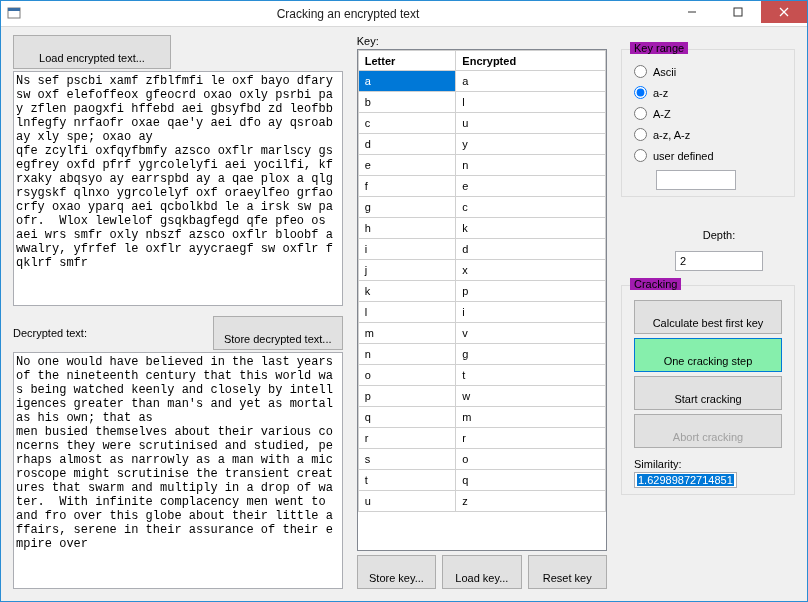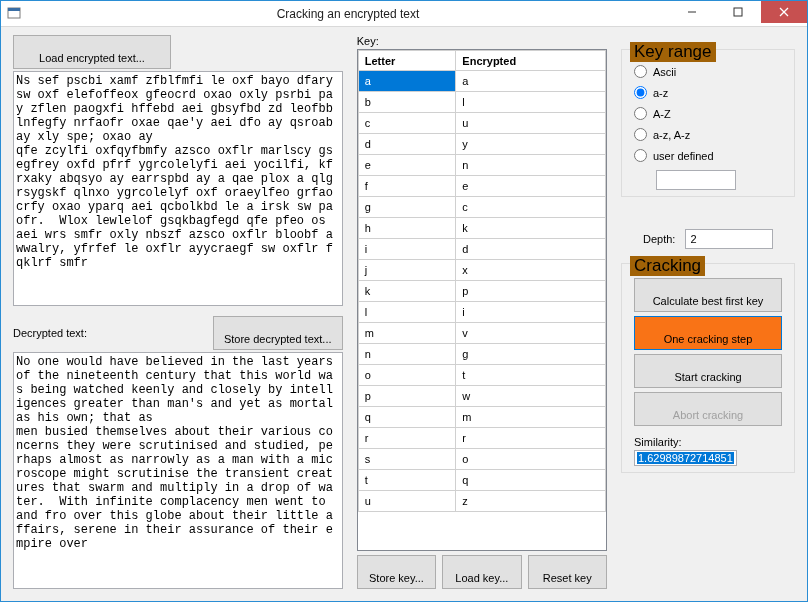--- a/index.html
+++ b/index.html
@@ -43,25 +43,25 @@
 table.keygrid { border-collapse: collapse; width:100%; font-size:11px; }
 table.keygrid th { background:#fff; border:1px solid #d0d0d0; text-align:left; font-weight:bold; padding:2px 6px; height:20px; }
 table.keygrid td { border:1px solid #d0d0d0; padding:2px 6px; height:21px; }
 table.keygrid tr.sel td:first-child { background:#0078d7; color:#fff; }
 .keybtns { display:flex; gap:6px; margin-top:4px; }
 .keybtns .btn { flex:1; }
 
 
 .rightcol { flex:1; display:flex; flex-direction:column; padding-top:14px;}
 .groupbox { border:1px solid #dcdcdc; padding:10px 12px 6px 12px; font-size:11px; position:relative; margin-bottom:12px; }
-.groupbox > .gtitle { position:absolute; top:-8px; left:8px; background:#a16207; padding:0 4px; font-size:17px; }
+.groupbox > .gtitle { position:absolute; top:-8px; left:8px; background:#a21caf; padding:0 4px; font-size:11px; }
 .radio-row { display:flex; align-items:center; gap:6px; margin:5px 0 8px 0; font-size:11px;}
 .radio-row input { margin:0; }
 .user-input { width:80px; height:20px; border:1px solid #abadb3; margin-left:22px; font-size:11px; padding:0 4px;}
-.depthrow { display:flex; align-items:center; gap:10px; font-size:11px; margin:20px 0 14px 22px;}
+.depthrow { display:flex; align-items:center; gap:10px; font-size:11px; margin:20px 0 14px 22px;flex-direction:column;}
 .depthrow input { width:88px; height:20px; border:1px solid #abadb3; font-size:11px; padding:0 4px;}
 .crack-group .btn { display:block; width:148px; margin:4px auto; }
 .simrow { font-size:11px; margin-top:10px; }
 .simbox { display:inline-block; border:1px solid #abadb3; background:#fff; padding:1px 2px; margin-top:2px; }
 .simval { background:#0078d7; color:#fff; padding:0 1px; font-size:11px;}
 
 ::-webkit-scrollbar { width:17px; }
 ::-webkit-scrollbar-track { background:#f0f0f0; }
 ::-webkit-scrollbar-thumb { background:#cdcdcd; border:1px solid #b0b0b0;}
 </style>
@@ -250,21 +250,21 @@
       </div>
 
       <div class="depthrow">
         <span>Depth:</span>
         <input value="2" style="">
       </div>
 
       <div class="groupbox crack-group">
         <span class="gtitle">Cracking</span>
         <button class="btn">Calculate best first key</button>
-        <button class="btn" style="border-color:#0078d7;background:#f97316">One cracking step</button>
+        <button class="btn" style="border-color:#0078d7;background:#86efac">One cracking step</button>
         <button class="btn">Start cracking</button>
         <button class="btn" disabled="">Abort cracking</button>
         <div class="simrow">
           <span>Similarity:</span><br>
           <span class="simbox">
             <span class="simval">1.62989872714851</span>
           </span>
         </div>
       </div>
     </div>

